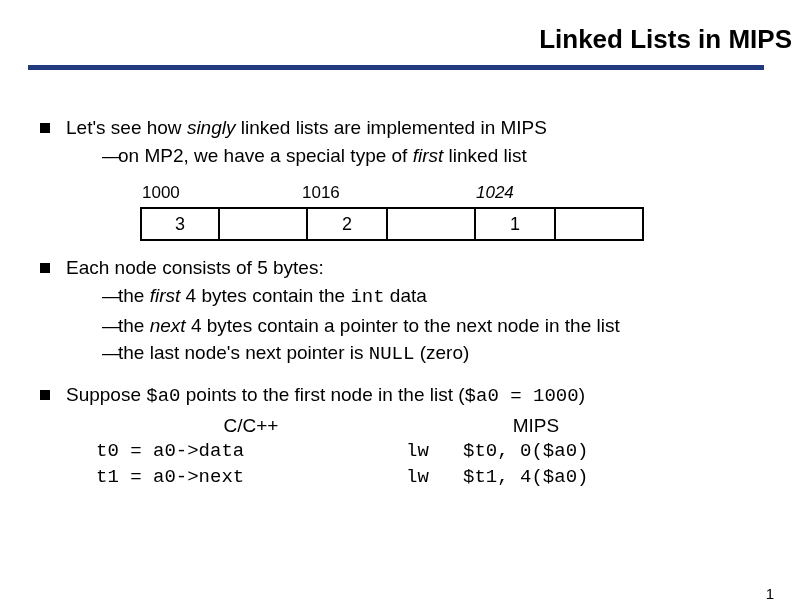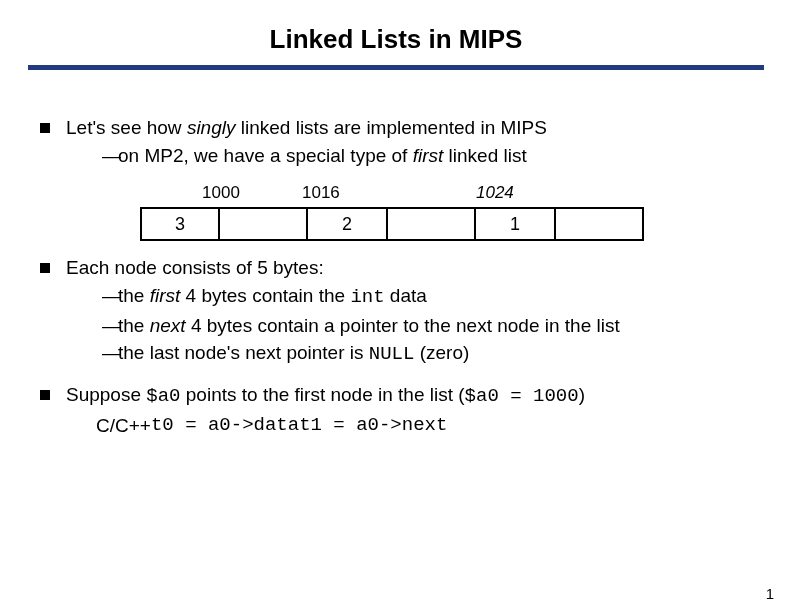--- a/index.html
+++ b/index.html
@@ -11,21 +11,21 @@
     font-family: "Trebuchet MS", "Lucida Sans", Verdana, sans-serif;
     color: #000;
   }
   .slide {
     position: relative;
     width: 792px;
     height: 612px;
     box-sizing: border-box;
   }
   .title {
-    text-align: center;
+    text-align: right;
     font-size: 26px;
     font-weight: bold;
     padding-top: 24px;
     padding-bottom: 10px;
   }
   .title-rule {
     position: relative;
     margin: 0 28px 8px 28px;
     height: 8px;
   }
@@ -80,21 +80,21 @@
   .addr-row {
     display: flex;
     font-size: 17px;
     margin-left: 100px;
   }
   .addr-row div {
     box-sizing: border-box;
     text-align: left;
     padding-left: 2px;
   }
-  .addr-row .a0 { width: 160px; text-align: center; }
+  .addr-row .a0 { width: 160px; }
   .addr-row .a1 { width: 168px; }
   .addr-row .a2 { width: 174px; }
   .addr-row .a3 { width: 60px; font-style: italic; }
 
   .node-row {
     display: flex;
     margin-left: 100px;
     margin-top: 2px;
   }
   .node-row .cell {
@@ -112,20 +112,21 @@
 
   
   .code-cols {
     display: flex;
     margin-top: 4px;
     margin-left: 56px;
     font-size: 19px;
   }
   .col {
     display: flex;
+    flex-direction: column;
   }
   .col.left  { width: 310px; }
   .col.right { width: 260px; }
   .col .hdr { text-align: center; }
   .code-line { font-family: "Courier New", monospace; white-space: pre; }
 
   .pagenum {
     position: absolute;
     right: 18px;
     bottom: 10px;
@@ -204,18 +205,23 @@
         <span>Suppose </span><span class="mono">$a0</span><span> points to the first node in the list  (</span><span class="mono">$a0 = 1000</span><span>)</span>
       </div>
     </div>
 
     <div class="code-cols">
       <div class="col left">
         <div class="hdr">C/C++</div>
         <div class="code-line">t0 = a0-&gt;data</div>
         <div class="code-line">t1 = a0-&gt;next</div>
       </div>
+      <div class="col right">
+        <div class="hdr">MIPS</div>
+        <div class="code-line">lw   $t0, 0($a0)</div>
+        <div class="code-line">lw   $t1, 4($a0)</div>
+      </div>
     </div>
 
   </div>
 
   <div class="pagenum">1</div>
 </div>
 
 </body></html>

